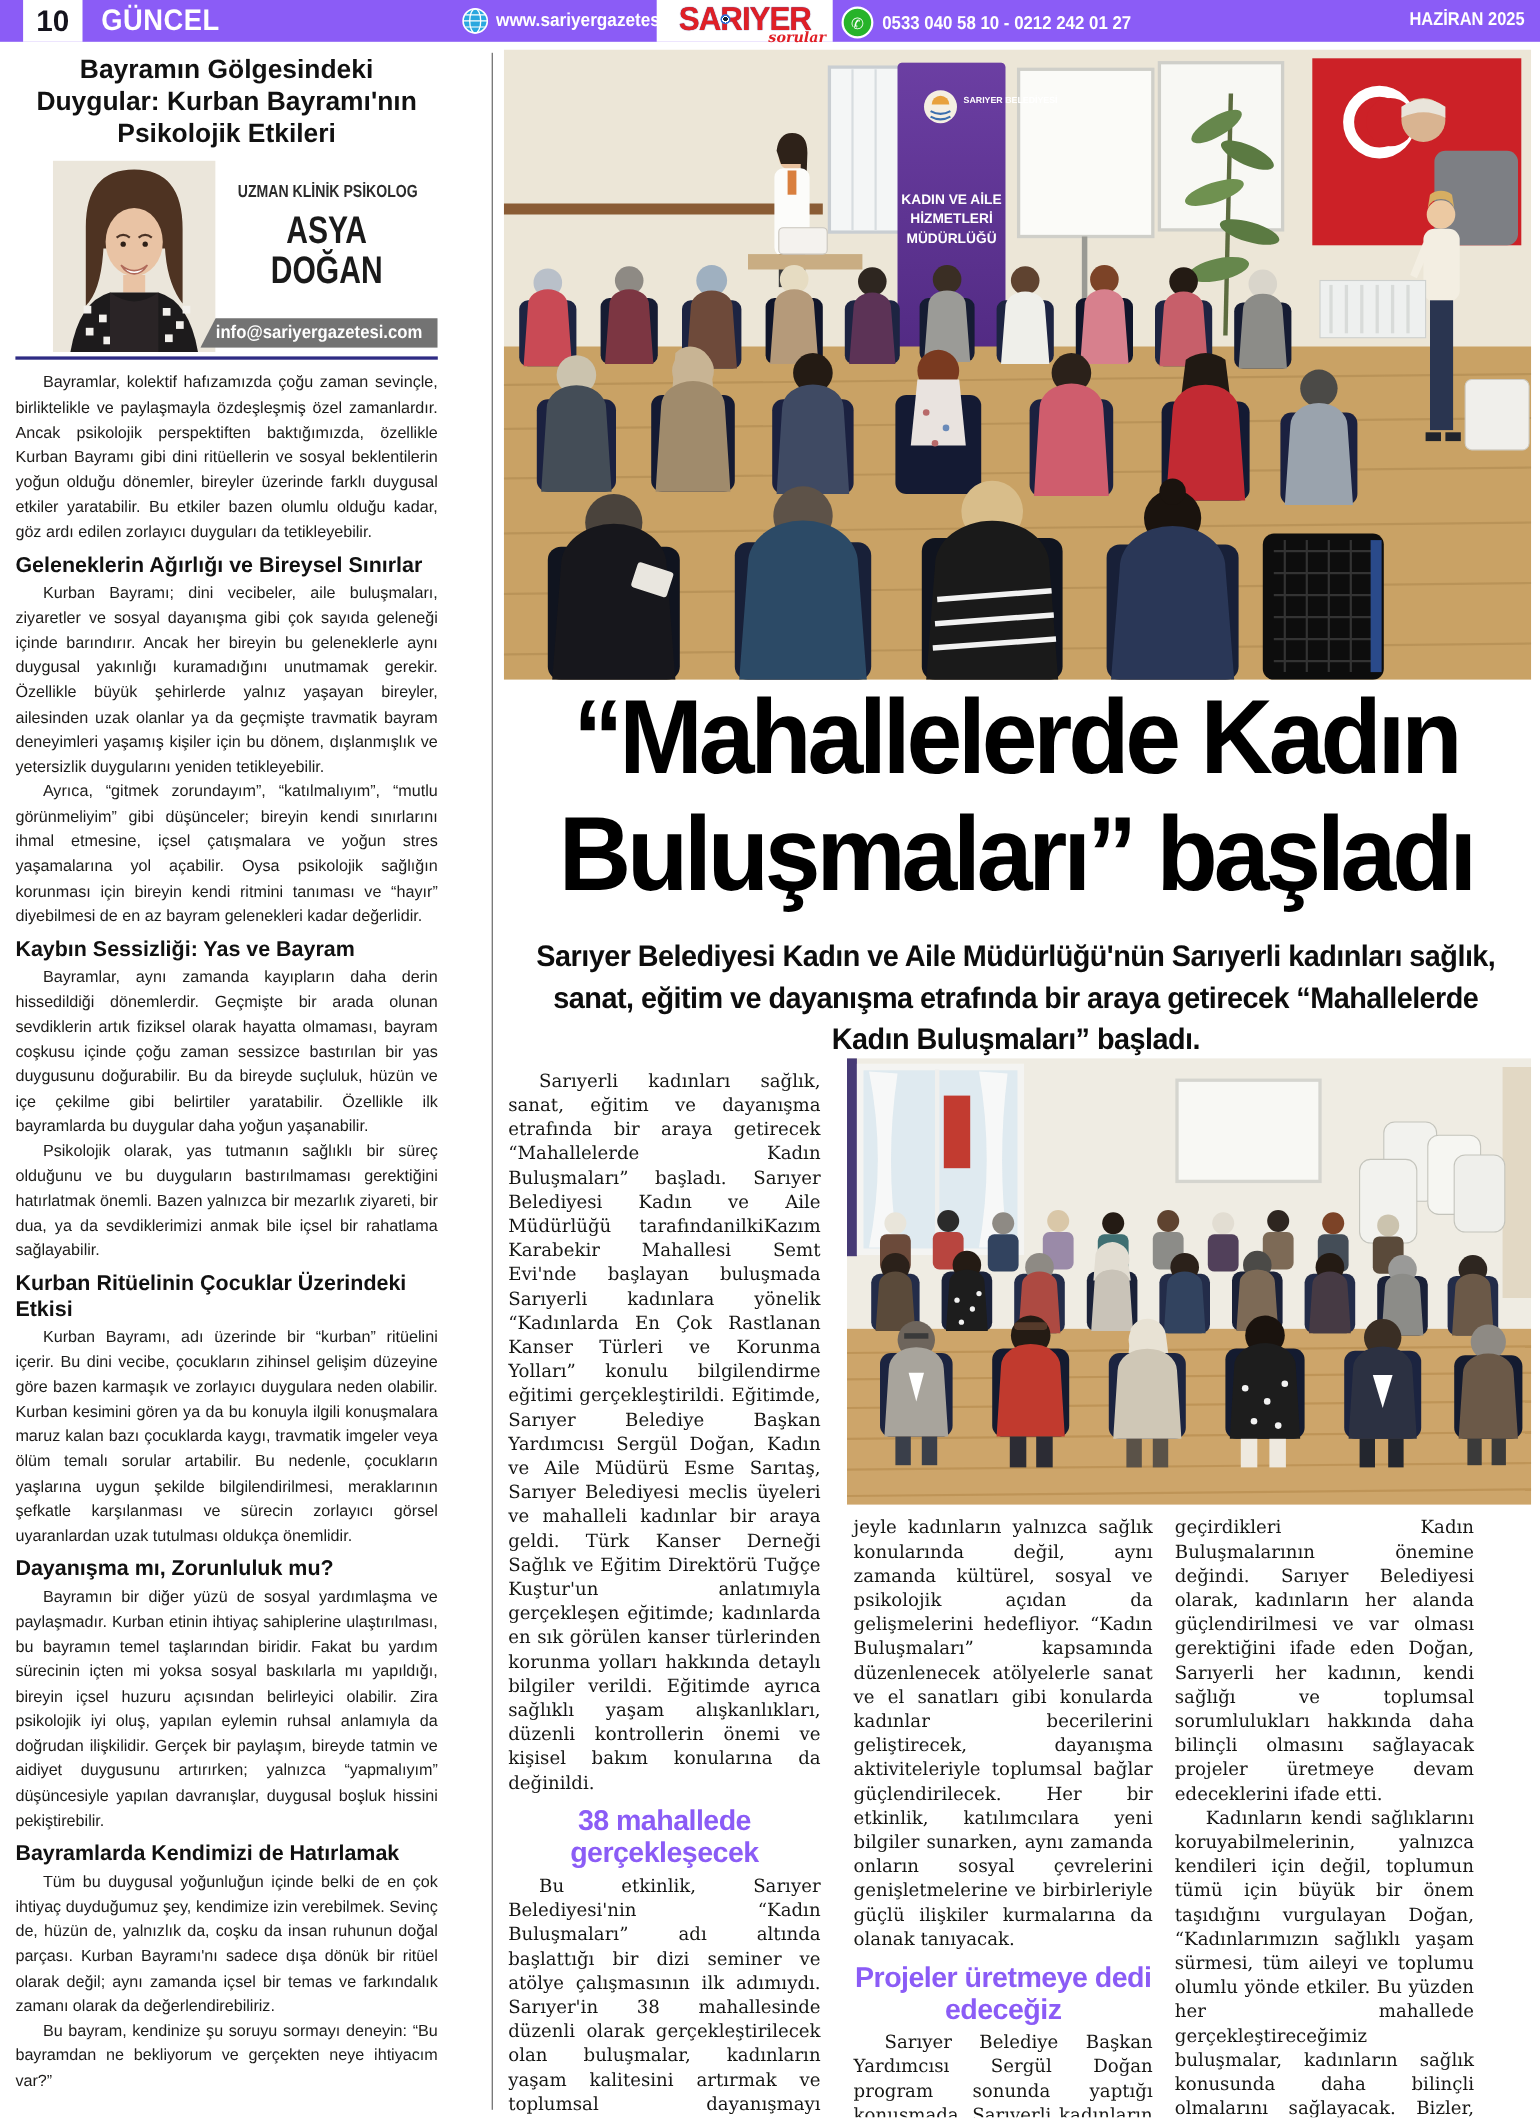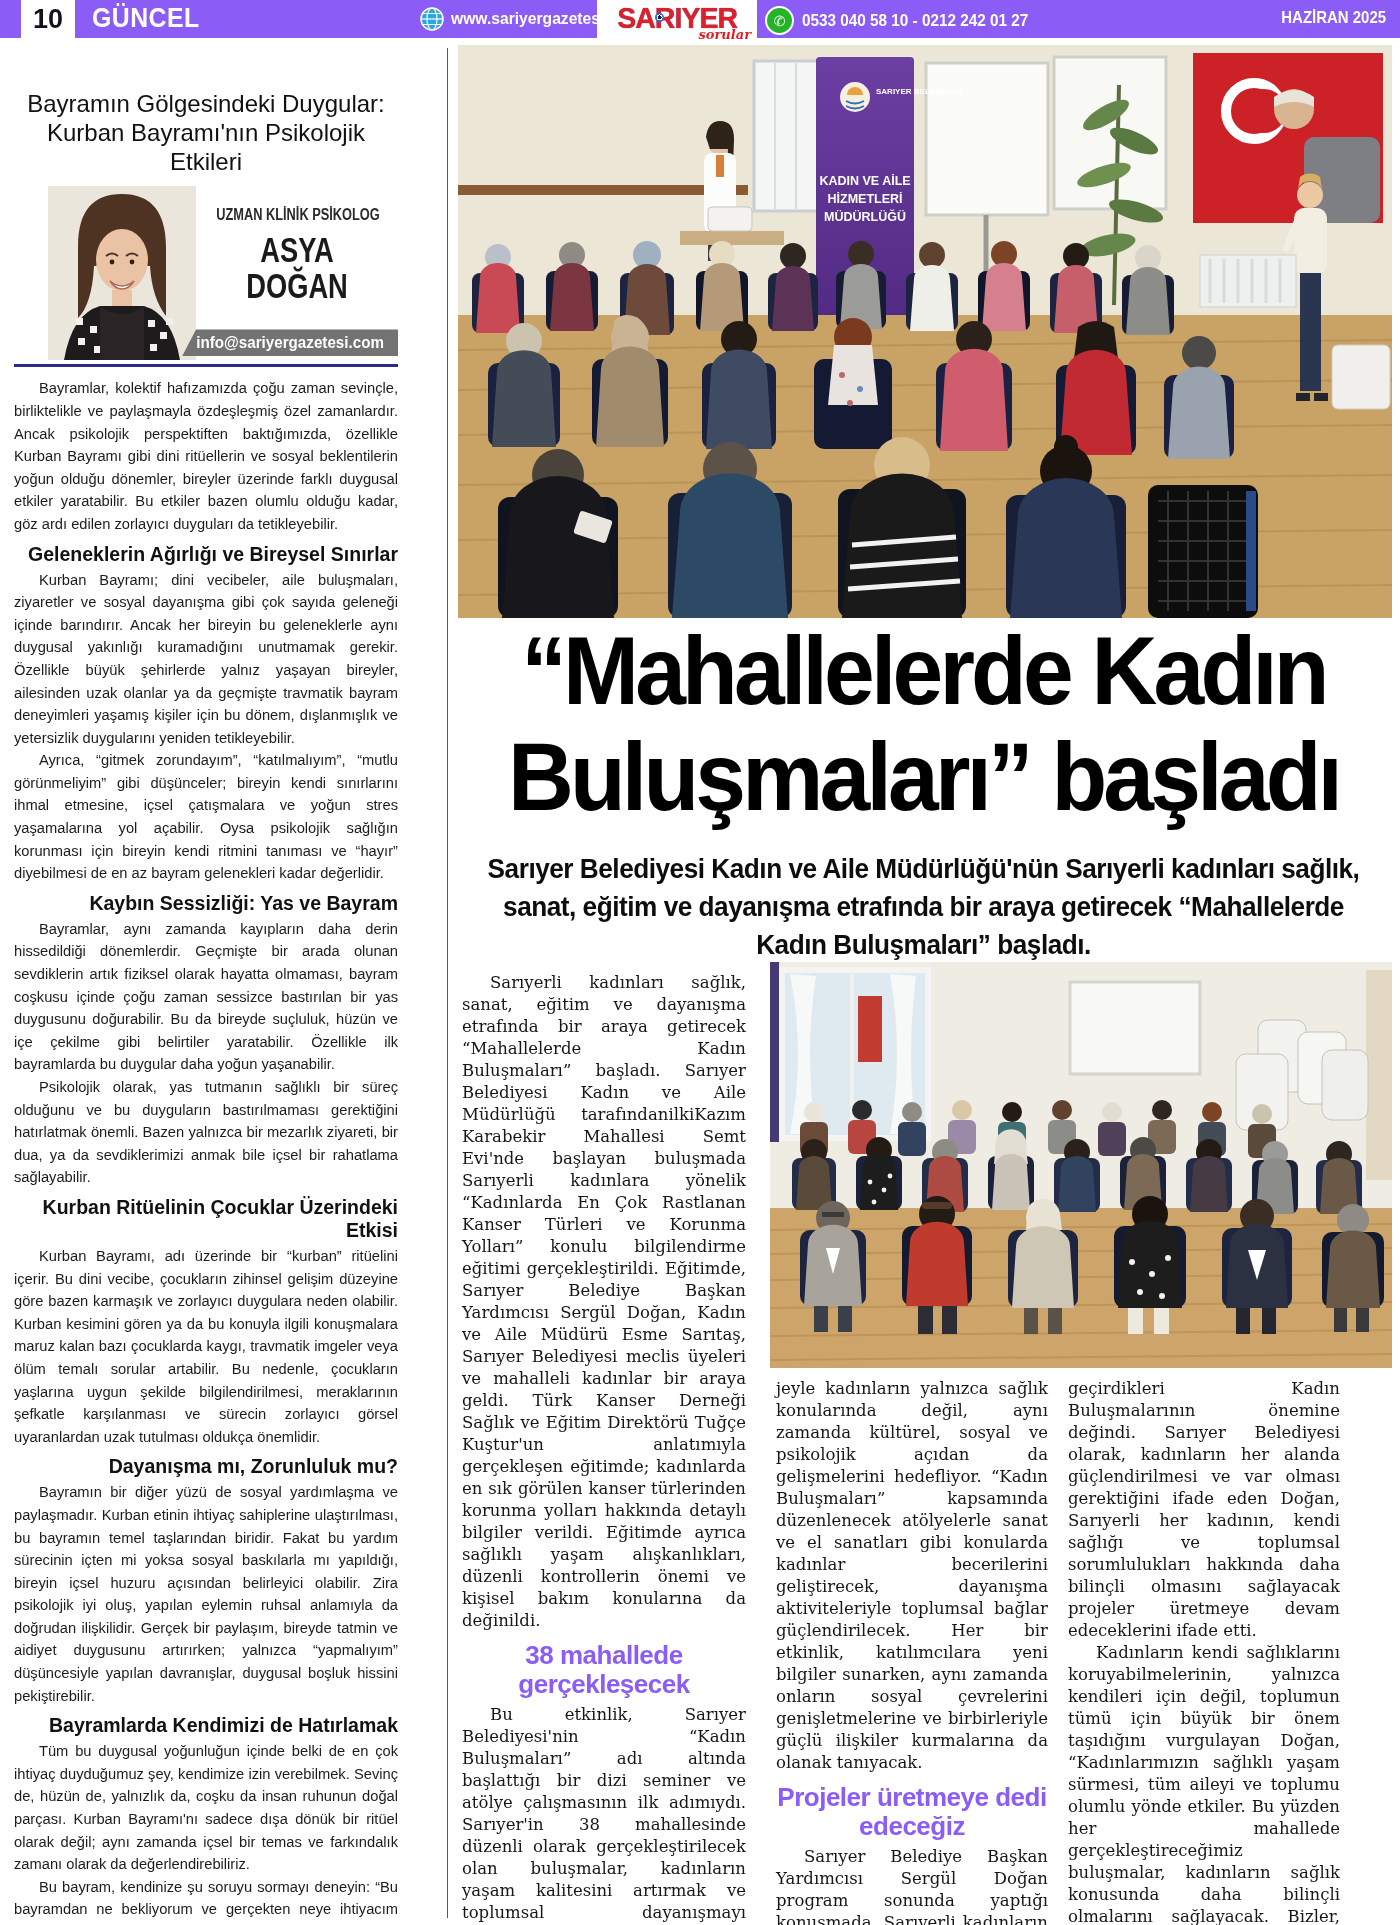--- a/index.html
+++ b/index.html
@@ -23,39 +23,39 @@
   .logo-sub{position:absolute;right:6px;bottom:-4px;color:#e01f26;font-size:13px;
             font-family:"DejaVu Serif",serif;font-style:italic;font-weight:bold;}
   .phone-wrap{position:absolute;left:765px;top:6px;display:flex;align-items:center;gap:8px;color:#fff;}
   .phone-text{font-size:17px;font-weight:bold;transform:scaleX(.9);transform-origin:left;white-space:nowrap;}
   .date-label{position:absolute;right:14px;top:8px;color:#fff;font-size:17px;font-weight:bold;
               transform:scaleX(.88);transform-origin:right;}
   .wa-circle{width:25px;height:25px;border-radius:50%;background:#26b32a;border:2px solid #fff;
              display:flex;align-items:center;justify-content:center;color:#fff;font-size:14px;}
   
   .leftcol{position:absolute;left:14px;top:50px;width:384px;}
-  .ltitle{font-weight:normal;font-size:24px;line-height:1.2;text-align:center;color:#111;margin-top:40px;}
+  .ltitle{font-weight:bold;font-size:24px;line-height:1.2;text-align:center;color:#111;}
   .authorbox{position:relative;margin-top:10px;height:174px;}
   .aphoto{position:absolute;left:34px;top:0;width:148px;height:174px;}
   .a-title{position:absolute;left:182px;top:20px;width:202px;text-align:center;
            font-size:16px;font-weight:bold;color:#2b2b2b;transform:scaleX(.8);transform-origin:center;
            white-space:nowrap;}
   .a-name{position:absolute;left:182px;top:46px;width:202px;text-align:center;color:#1a1a1a;
           font-weight:bold;font-size:35px;line-height:36px;transform:scaleX(.78);transform-origin:center;}
   .redbar{position:absolute;left:168px;right:0;bottom:4px;height:27px;background:#737373;
           clip-path:polygon(14px 0,100% 0,100% 100%,0 100%);
           display:flex;align-items:center;justify-content:center;}
   .redbar span{color:#fff;font-weight:bold;font-size:16.5px;transform:scaleX(.92);}
   .lrule{height:3px;background:#2e2b84;margin-top:4px;}
   .flow{text-align:justify;}
   .flow p{margin:0;}
   .flow p.p{text-indent:1.7em;}
   .flow p.pc{text-indent:0;}
   .lbody{margin-top:10px;font-size:14.7px;line-height:22.6px;color:#1d1c1a;}
-  .lbody h2{font-size:19.5px;line-height:23px;margin:7px 0 3px;color:#111;text-align:right;}
+  .lbody h2{font-size:19.5px;line-height:23px;margin:7px 0 3px;color:#111;text-align:left;}
   
   .vline{position:absolute;left:447px;top:48px;width:1px;height:1870px;background:#5a5a5a;}
   
   .photo1{position:absolute;left:458px;top:45px;width:934px;height:573px;}
   .headline{position:absolute;left:455px;top:618px;width:937px;text-align:center;color:#000;}
   .hl{display:block;font-weight:bold;font-size:96px;line-height:106px;letter-spacing:-4px;
       transform:scaleX(.95);transform-origin:center;}
   .subhead{position:absolute;left:455px;top:850px;width:937px;text-align:center;
            font-weight:bold;font-size:27px;line-height:38px;letter-spacing:-.5px;color:#0d0d0d;
            transform:scaleX(.97);transform-origin:center;}

